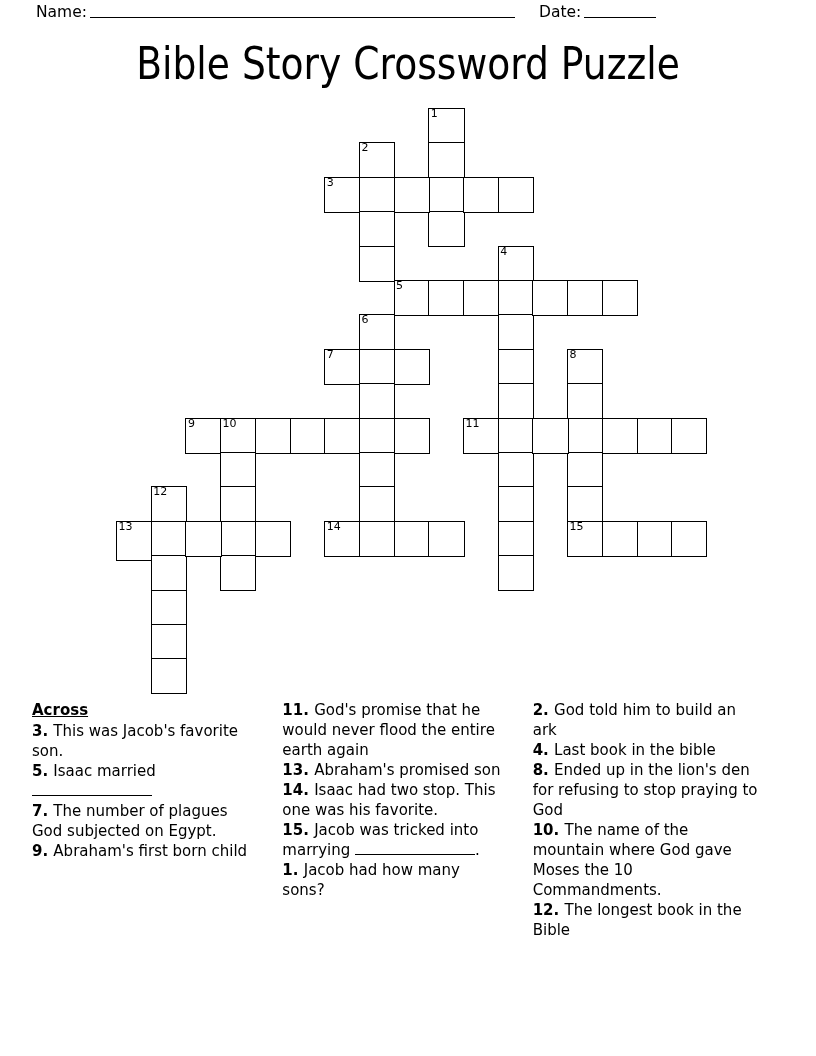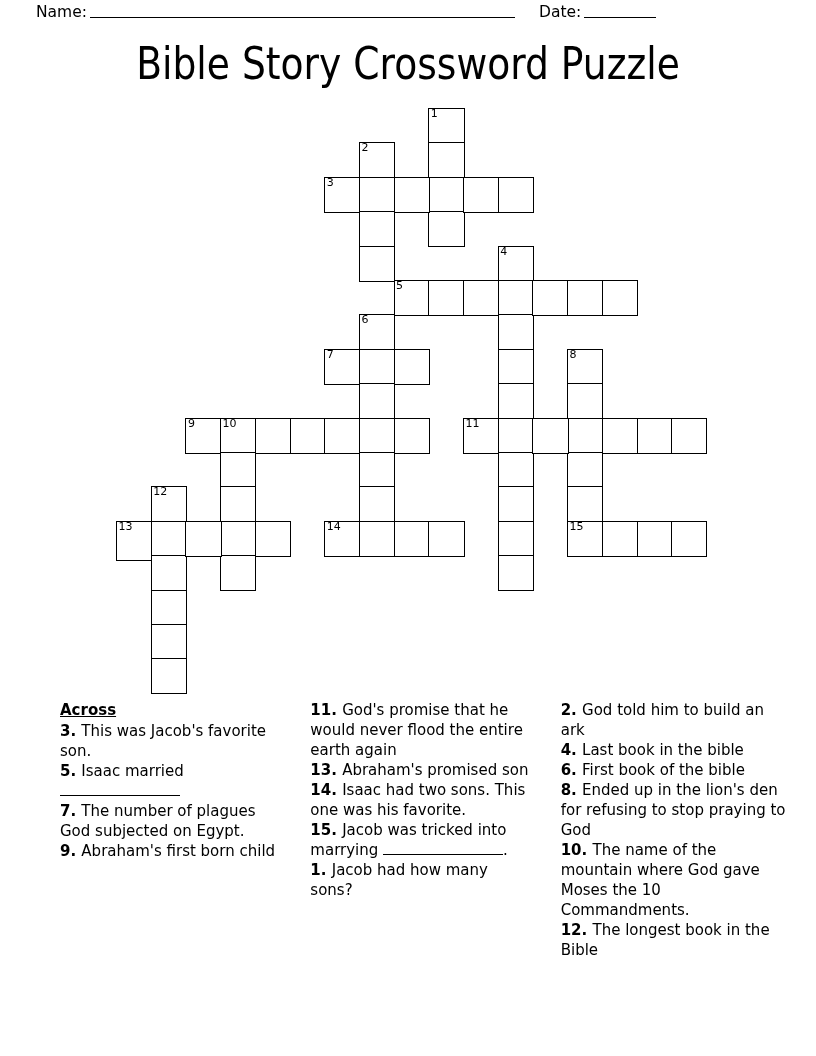--- a/index.html
+++ b/index.html
@@ -68,21 +68,21 @@
     top: -1px;
     font-size: 11px;
     line-height: 12px;
     font-family: "DejaVu Sans", "Liberation Sans", sans-serif;
     color: #000;
   }
 
   
   #clues {
     position: absolute;
-    left: 60px;
+    left: 32px;
     top: 700px;
     width: 736px;
     display: flex;
     gap: 16px;
     font-size: 15px;
     line-height: 20px;
   }
   .clue-col { width: 245px; padding-right: 10px; }
   .clue-col.c2 { width: 245px; }
   .clue-col.c3 { width: 246px; }
@@ -231,25 +231,24 @@
   <div class="clue-col c1">
       <div class="clue-heading">Across</div>
       <div class="clue"><span class="cnum">3. </span><span>This was Jacob's favorite son.</span></div>
       <div class="clue"><span class="cnum">5. </span><span>Isaac married</span> <span class="blank-rule"></span></div>
       <div class="clue"><span class="cnum">7. </span><span>The number of plagues God subjected on Egypt.</span></div>
       <div class="clue"><span class="cnum">9. </span><span>Abraham's first born child</span></div>
     </div>
   <div class="clue-col c2">
       <div class="clue"><span class="cnum">11. </span><span>God's promise that he would never flood the entire earth again</span></div>
       <div class="clue"><span class="cnum">13. </span><span>Abraham's promised son</span></div>
-      <div class="clue"><span class="cnum">14. </span><span>Isaac had two sons. This one was his favorite.</span></div>
+      <div class="clue"><span class="cnum">14. </span><span>Isaac had two stop. This one was his favorite.</span></div>
       <div class="clue"><span class="cnum">15. </span><span>Jacob was tricked into marrying</span> <span class="blank-rule"></span><span>.</span></div>
       <div class="clue"><span class="cnum">1. </span><span>Jacob had how many sons?</span></div>
     </div>
   <div class="clue-col c3">
       <div class="clue"><span class="cnum">2. </span><span>God told him to build an ark</span></div>
       <div class="clue"><span class="cnum">4. </span><span>Last book in the bible</span></div>
-      <div class="clue"><span class="cnum">6. </span><span>First book of the bible</span></div>
       <div class="clue"><span class="cnum">8. </span><span>Ended up in the lion's den for refusing to stop praying to God</span></div>
       <div class="clue"><span class="cnum">10. </span><span>The name of the mountain where God gave Moses the 10 Commandments.</span></div>
       <div class="clue"><span class="cnum">12. </span><span>The longest book in the Bible</span></div>
     </div>
 </div>
 
 </body></html>

